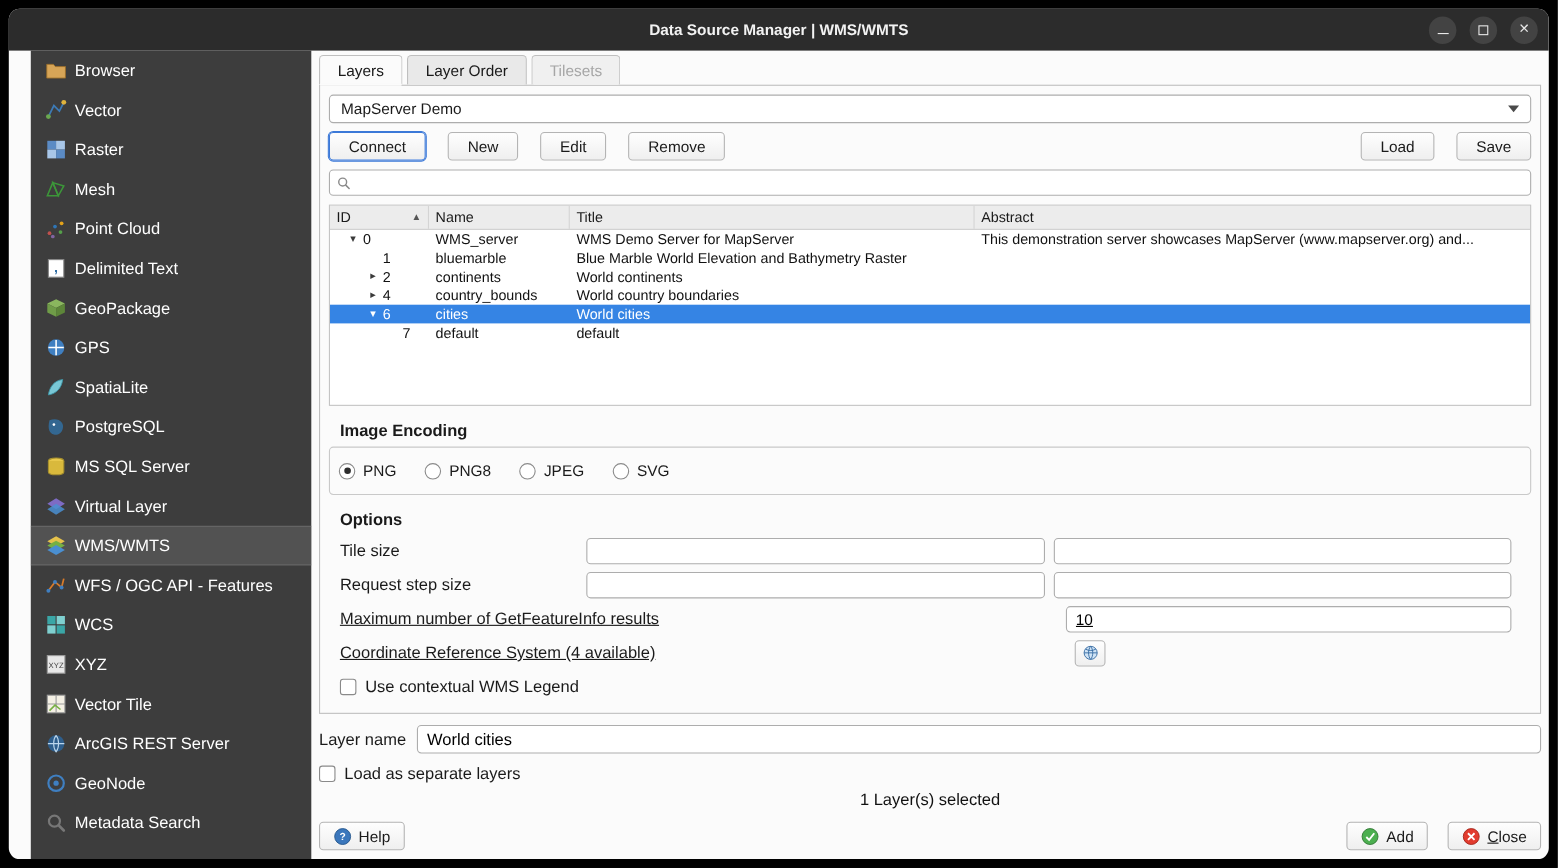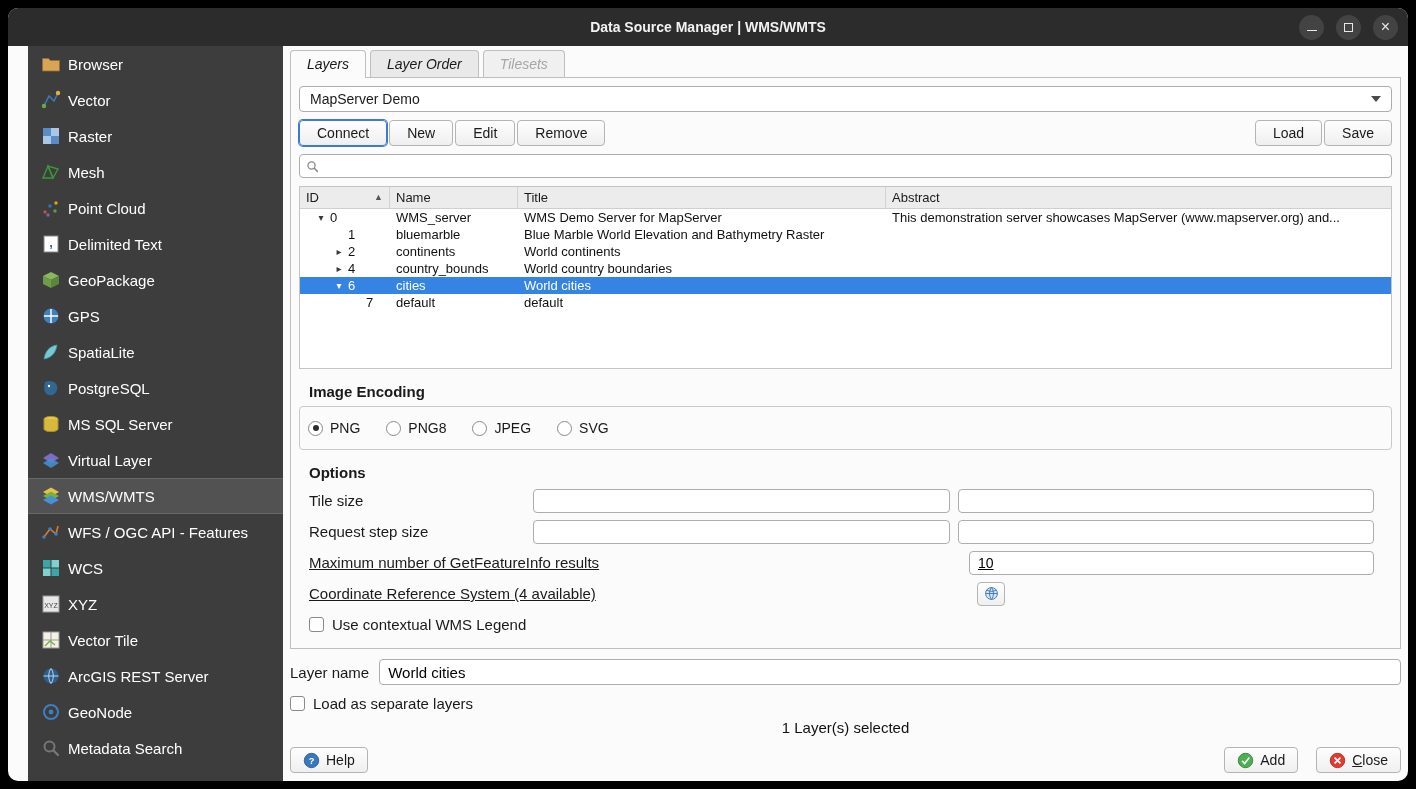--- a/index.html
+++ b/index.html
@@ -28,34 +28,34 @@
   .side-item.selected { background:#525252; border-top:1px solid #676767; border-bottom:1px solid #676767; }
   .icn { width:22px; height:22px; flex:none; display:flex; align-items:center; justify-content:center; }
   .icn svg { width:20px; height:20px; }
 
   .main { flex:1; display:flex; flex-direction:column; padding:4px 7px 8px; min-width:0; }
 
   
   .tabs { display:flex; height:27px; flex:none; }
   .tab { padding:0 16px; display:flex; align-items:center; font-size:14px; color:#1a1a1a;
     border:1px solid #bfbfbf; background:#e9e9e9; border-bottom:none;
-    border-radius:4px 4px 0 0; margin-right:4px; position:relative; z-index:2;font-style:italic; }
+    border-radius:4px 4px 0 0; margin-right:4px; position:relative; z-index:2; }
   .tab.active { background:#fbfbfb; font-weight:normal; }
   .tab.active::after { content:""; position:absolute; left:0; right:0; bottom:-1px; height:2px; background:#fbfbfb; }
   .tab.disabled { color:#a6a6a6; background:#f0f0f0; }
 
   .tab-frame { flex:1; border:1px solid #bfbfbf; background:#fbfbfb; padding:8px;
     display:flex; flex-direction:column; min-height:0; overflow:hidden; }
 
   
   .combo { height:26px; background:#fff; border:1px solid #adadad; border-radius:4px;
     display:flex; align-items:center; padding:0 10px; font-size:14px; color:#1a1a1a; }
   .combo .caret { margin-left:auto; width:0; height:0; border-left:5px solid transparent;
     border-right:5px solid transparent; border-top:6px solid #4a4a4a; }
-  .btnrow { display:flex; gap:2px; margin-top:8px; flex:none; }
+  .btnrow { display:flex; gap:20px; margin-top:8px; flex:none; }
   .btn { height:26px; padding:0 17px; border:1px solid #b4b4b4; border-radius:4px;
     background:linear-gradient(#fefefe,#efefef); font-size:14px; color:#1a1a1a;
     display:flex; align-items:center; gap:6px; cursor:default; font-family:inherit; }
   .btn.focused { border-color:#3c79d8; box-shadow:0 0 0 1px #3c79d8; }
   .spacer { flex:1; }
 
   .searchbox { height:24px; margin-top:8px; background:#fff; border:1px solid #adadad;
     border-radius:4px; display:flex; align-items:center; padding:0 6px; gap:6px; flex:none; }
   .searchbox svg { width:13px; height:13px; flex:none; }
   .searchbox input { border:none; outline:none; flex:1; font-size:13px; font-family:inherit; background:transparent; }

